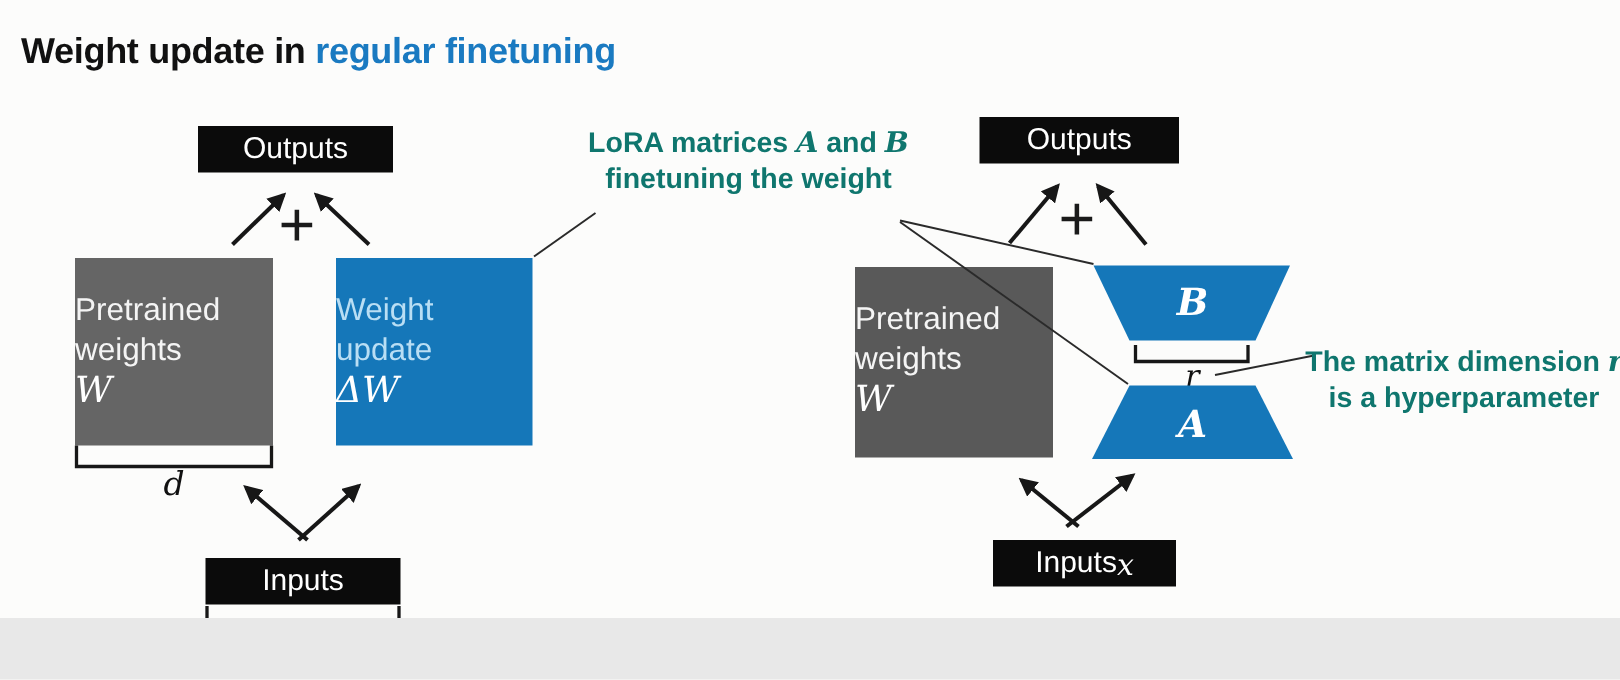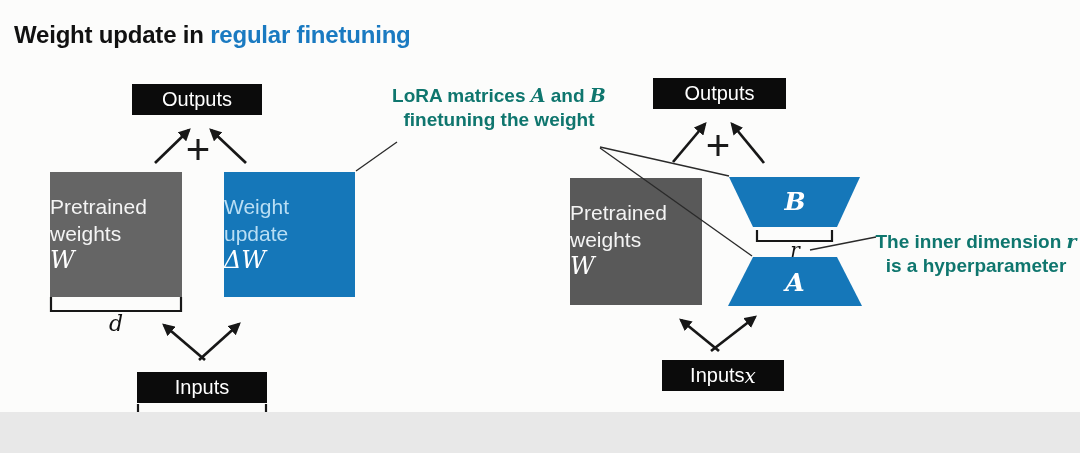--- a/index.html
+++ b/index.html
@@ -106,21 +106,21 @@
       <span>Inputs </span>
       <span class="mathsym" style="font-size:20px;font-weight:normal;">x</span>
     </div>
 
   <div class="abs note" style="left:378px;top:84px;width:242px;">
     <div><span>LoRA matrices </span><span class="m">A</span><span> and </span><span class="m">B</span></div>
     <div>finetuning the weight</div>
   </div>
 
   <div class="abs note" style="left:870px;top:229px;width:212px;line-height:24px;">
-    <div><span>The inner dimension </span><span class="m">r</span></div>
+    <div><span>The matrix dimension </span><span class="m">r</span></div>
     <div>is a hyperparameter</div>
   </div>
 
   <svg class="overlay" width="1080" height="453" viewBox="0 0 1080 453">
     <defs>
       <marker id="ah" viewBox="0 0 10 10" refX="8" refY="5" markerWidth="4.6" markerHeight="4.6" orient="auto-start-reverse">
         <path d="M0 0 L10 5 L0 10 z" fill="#171717"></path>
       </marker>
     </defs>
 

